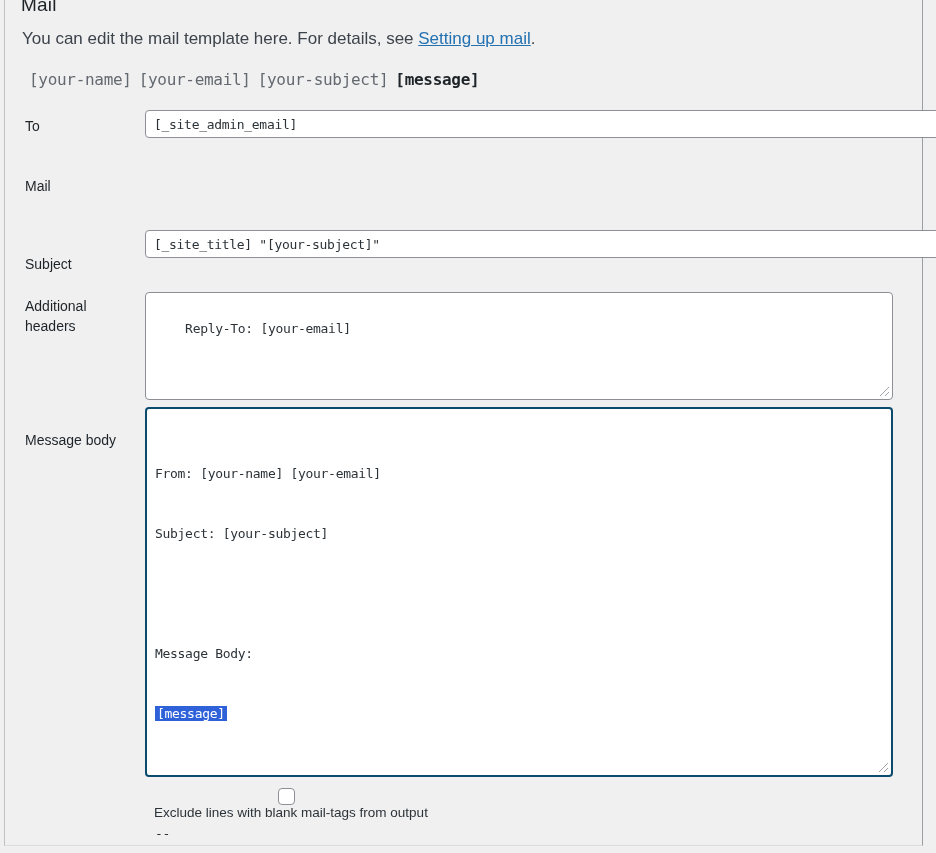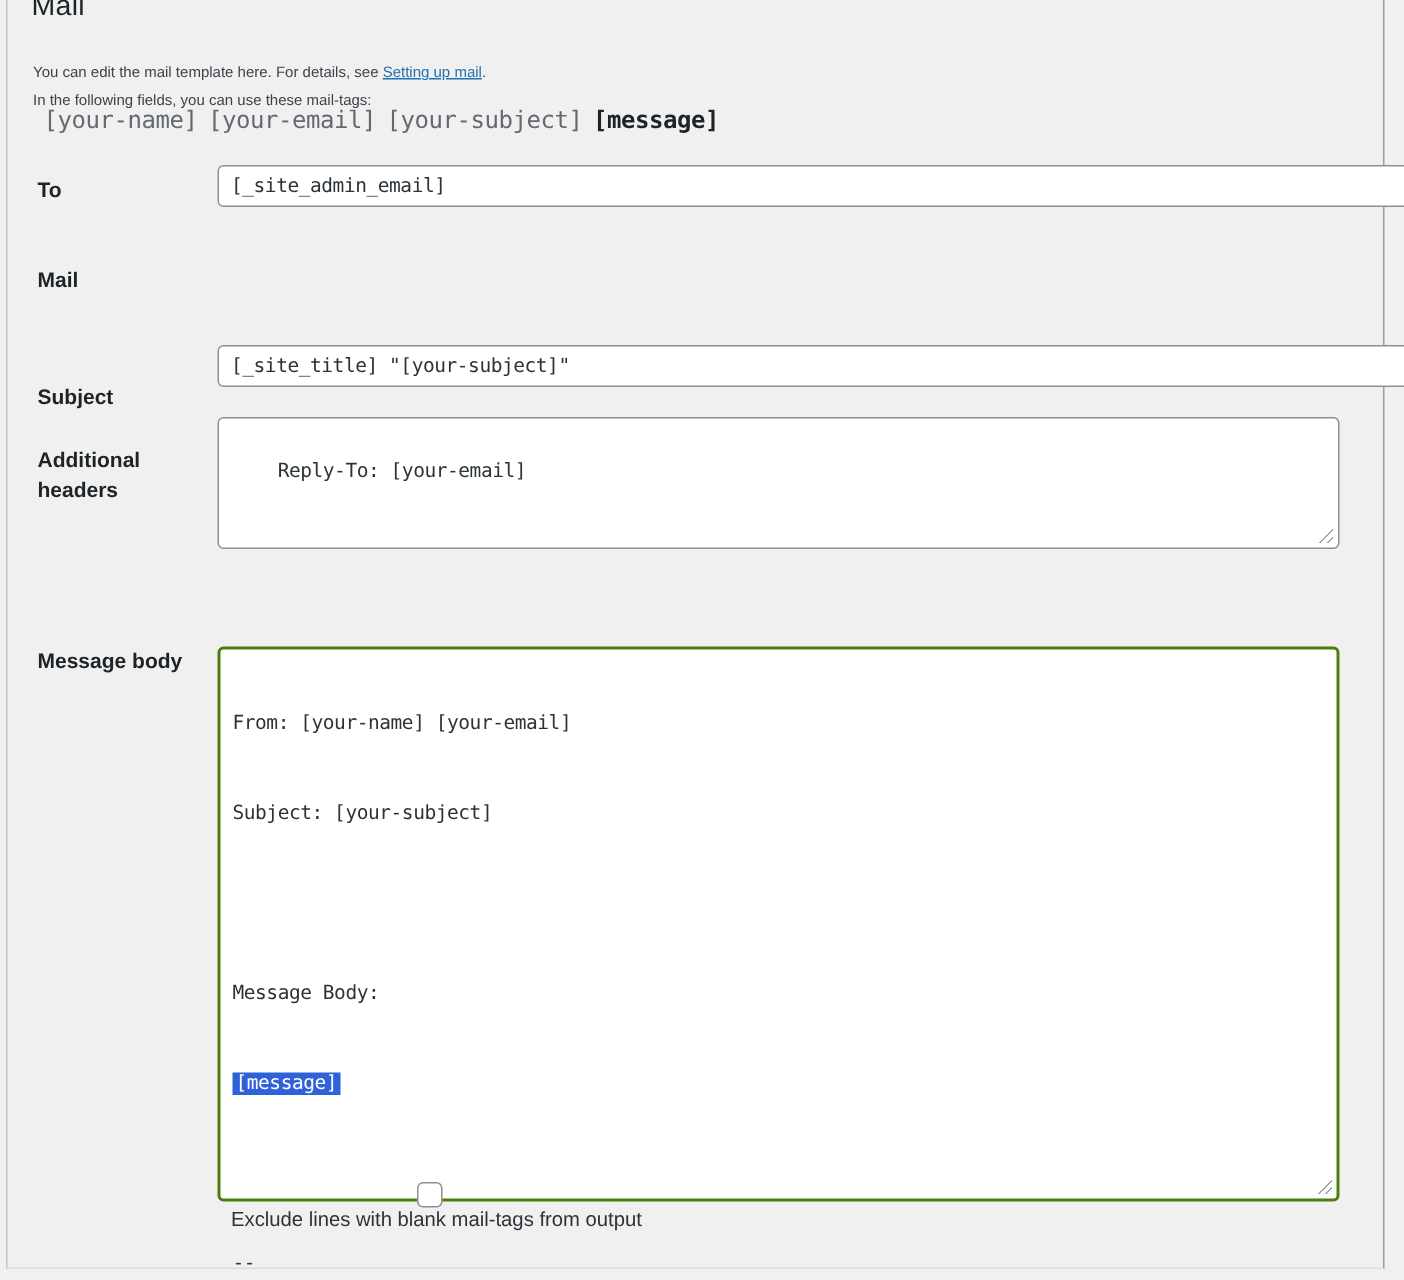--- a/index.html
+++ b/index.html
@@ -17,50 +17,50 @@
     border-right:1px solid #9a9da1;
     border-bottom:1px solid #dcdcde;
     background:#f0f0f1;
   }
   .panel-title {
     position:absolute; left:16px; top:0px;
     font-size:19px; font-weight:500; color:#1d2327; letter-spacing:.2px;
   }
   .intro {
     position:absolute; left:17px; top:35px;
-    font-size:10px; line-height:19px; color:#3c434a;margin-top:10px;
+    font-size:17px; line-height:19px; color:#3c434a;
   }
   .intro a { color:#2271b1; text-decoration:underline; cursor:pointer; }
   .tags-row {
     position:absolute; left:24px; top:76px;
     font-family:"DejaVu Sans Mono", monospace; font-size:16px; color:#646970;
     letter-spacing:-.3px;
   }
   .tags-row .tag { margin-right:7px; }
   .tags-row .tag-message { color:#1d2327; font-weight:bold; }
 
   .field-label {
     position:absolute; left:20px; width:108px;
-    font-size:14px; font-weight:700; color:#1d2327; line-height:20px;
+    font-size:14px; font-weight:400; color:#1d2327; line-height:20px;
   }
   .text-input {
     position:absolute; left:140px; width:860px; height:28px;
     border:1px solid #8c8f94; border-radius:4px; background:#fff;
     font-family:"DejaVu Sans Mono", monospace; font-size:13px; color:#2c3338;
     padding:0 8px; letter-spacing:-.3px;
   }
   .textarea-box {
     position:absolute; left:140px; width:748px;
     border:1px solid #8c8f94; border-radius:4px; background:#fff;
     font-family:"DejaVu Sans Mono", monospace; font-size:13px; color:#2c3338;
     line-height:20px; padding:6px 9px; letter-spacing:-.3px;
     white-space:pre-wrap; cursor:text;
   }
   .textarea-box.focused {
-    border:2px solid #4d7c0f; padding:0 8px;margin-top:24px;
+    border:2px solid #0c4a6e; padding:15px 8px;
   }
   .grip {
     position:absolute; right:3px; bottom:3px; width:11px; height:11px;
     background:repeating-linear-gradient(-45deg, transparent 0 2.5px, #82878c 2.5px 3.5px);
     clip-path:polygon(100% 0, 100% 100%, 0 100%);
     opacity:.75; cursor:nwse-resize;
   }
   .mb-line { min-height:20px; }
   .selected-text {
     background:#2f62d9; color:#fff; padding:0 2px;
@@ -78,37 +78,36 @@
 </style>
 </head>
 <body>
 
 <div class="panel">
 
   <h2 class="panel-title">Mail</h2>
 
   <div class="intro">
     <div><span>You can edit the mail template here. For details, see </span><a>Setting up mail</a><span>.</span></div>
-    <div>In the following fields, you can use these mail-tags:</div>
   </div>
 
   <div class="tags-row">
     <span class="tag">[your-name]</span><span class="tag">[your-email]</span><span class="tag">[your-subject]</span><span class="tag tag-message">[message]</span>
   </div>
 
   <label class="field-label" style="top:122px;">To</label>
   <input class="text-input" style="top: 116px;" type="text" value="[_site_admin_email]">
 
   <label class="field-label" style="top:182px;">Mail</label>
 
   <label class="field-label" style="top:260px;">Subject</label>
   <input class="text-input" style="top: 236px;" type="text" value="[_site_title] &quot;[your-subject]&quot;">
 
   <label class="field-label" style="top:302px;">Additional headers</label>
-  <div class="textarea-box" style="top:284px; height:88px;">
+  <div class="textarea-box" style="top:298px; height:108px;">
     <span>Reply-To: [your-email]</span>
     <span class="grip"></span>
   </div>
 
   <label class="field-label" style="top:436px;">Message body</label>
   <div class="textarea-box focused" style="top:413px; height:370px;">
     <div class="mb-line">From: [your-name] [your-email]</div>
     <div class="mb-line">Subject: [your-subject]</div>
     <div class="mb-line"></div>
     <div class="mb-line">Message Body:</div>

